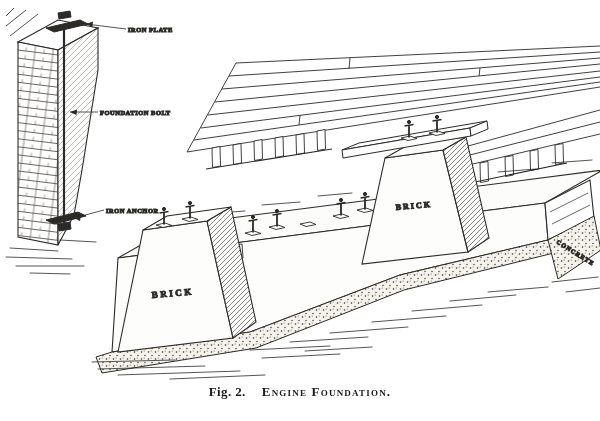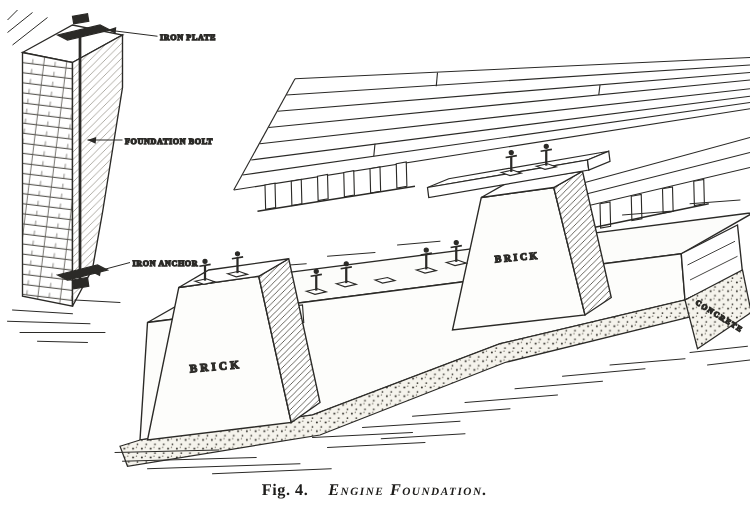--- a/index.html
+++ b/index.html
@@ -16,21 +16,20 @@
     text-align:center;
     color:#1d1c1a;
     font-size:13px;
     font-weight:bold;
     letter-spacing:.4px;
   }
   .caption .title{
     font-variant:small-caps;
     letter-spacing:1.2px;
     margin-left:16px;
-    font-style:italic;
   }
   svg text{
     font-family:"Liberation Serif", serif;
     fill:#26241f;
   }
   .lbl-small{font-size:6.5px;font-weight:bold;letter-spacing:.5px;}
   .lbl-brick{font-size:9px;font-weight:bold;letter-spacing:2.5px;fill:#3a3833;}
   .lbl-brick-far{font-size:8px;font-weight:bold;letter-spacing:2px;fill:#3a3833;}
   .lbl-concrete{font-size:6px;font-weight:bold;letter-spacing:1.2px;fill:#4a473f;}
 </style>
@@ -224,15 +223,15 @@
       <path d="M74,218 L81,215 L80,221 Z" fill="#2b2a27" stroke="none"></path>
     </g>
 
     <text class="lbl-small" x="128" y="32">IRON PLATE</text>
     <text class="lbl-small" x="100" y="115">FOUNDATION BOLT</text>
     <text class="lbl-small" x="106" y="213">IRON ANCHOR</text>
   </g>
 </svg>
 
 <div class="caption">
-  <span>Fig. 4.</span><span class="title">Engine Foundation.</span>
+  <span>Fig. 2.</span><span class="title">Engine Foundation.</span>
 </div>
 </div>
 
 </body></html>

